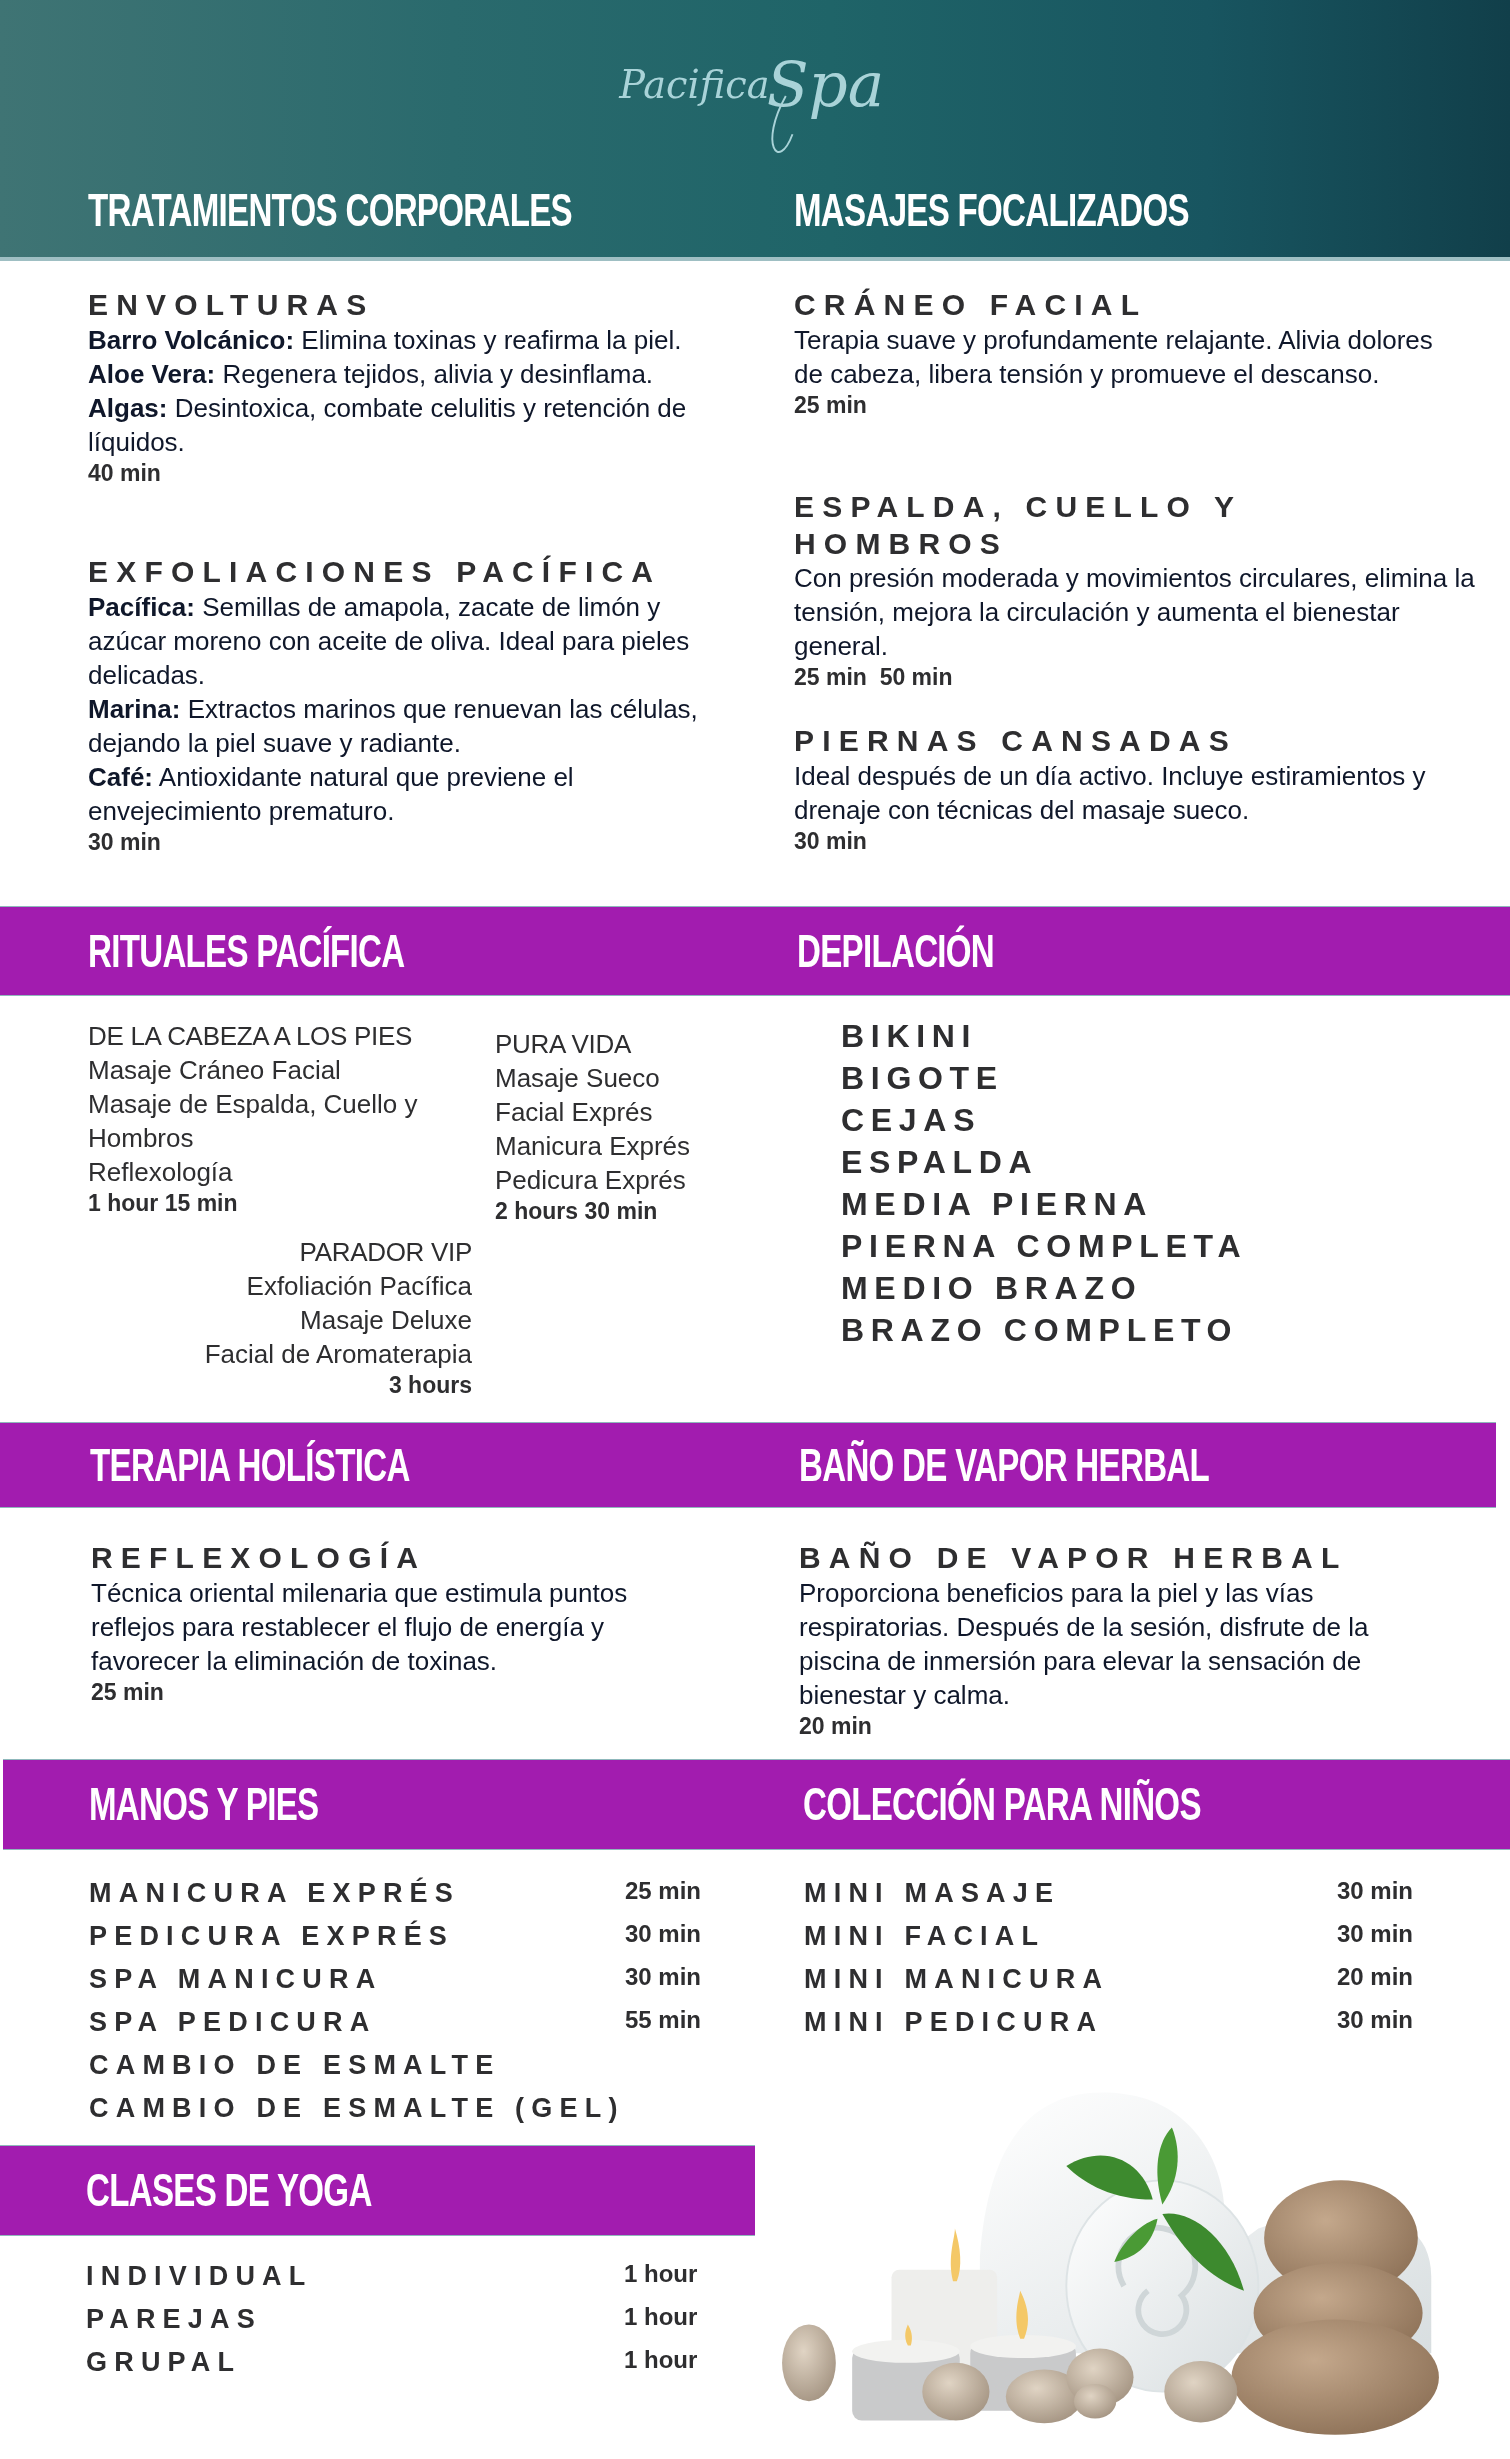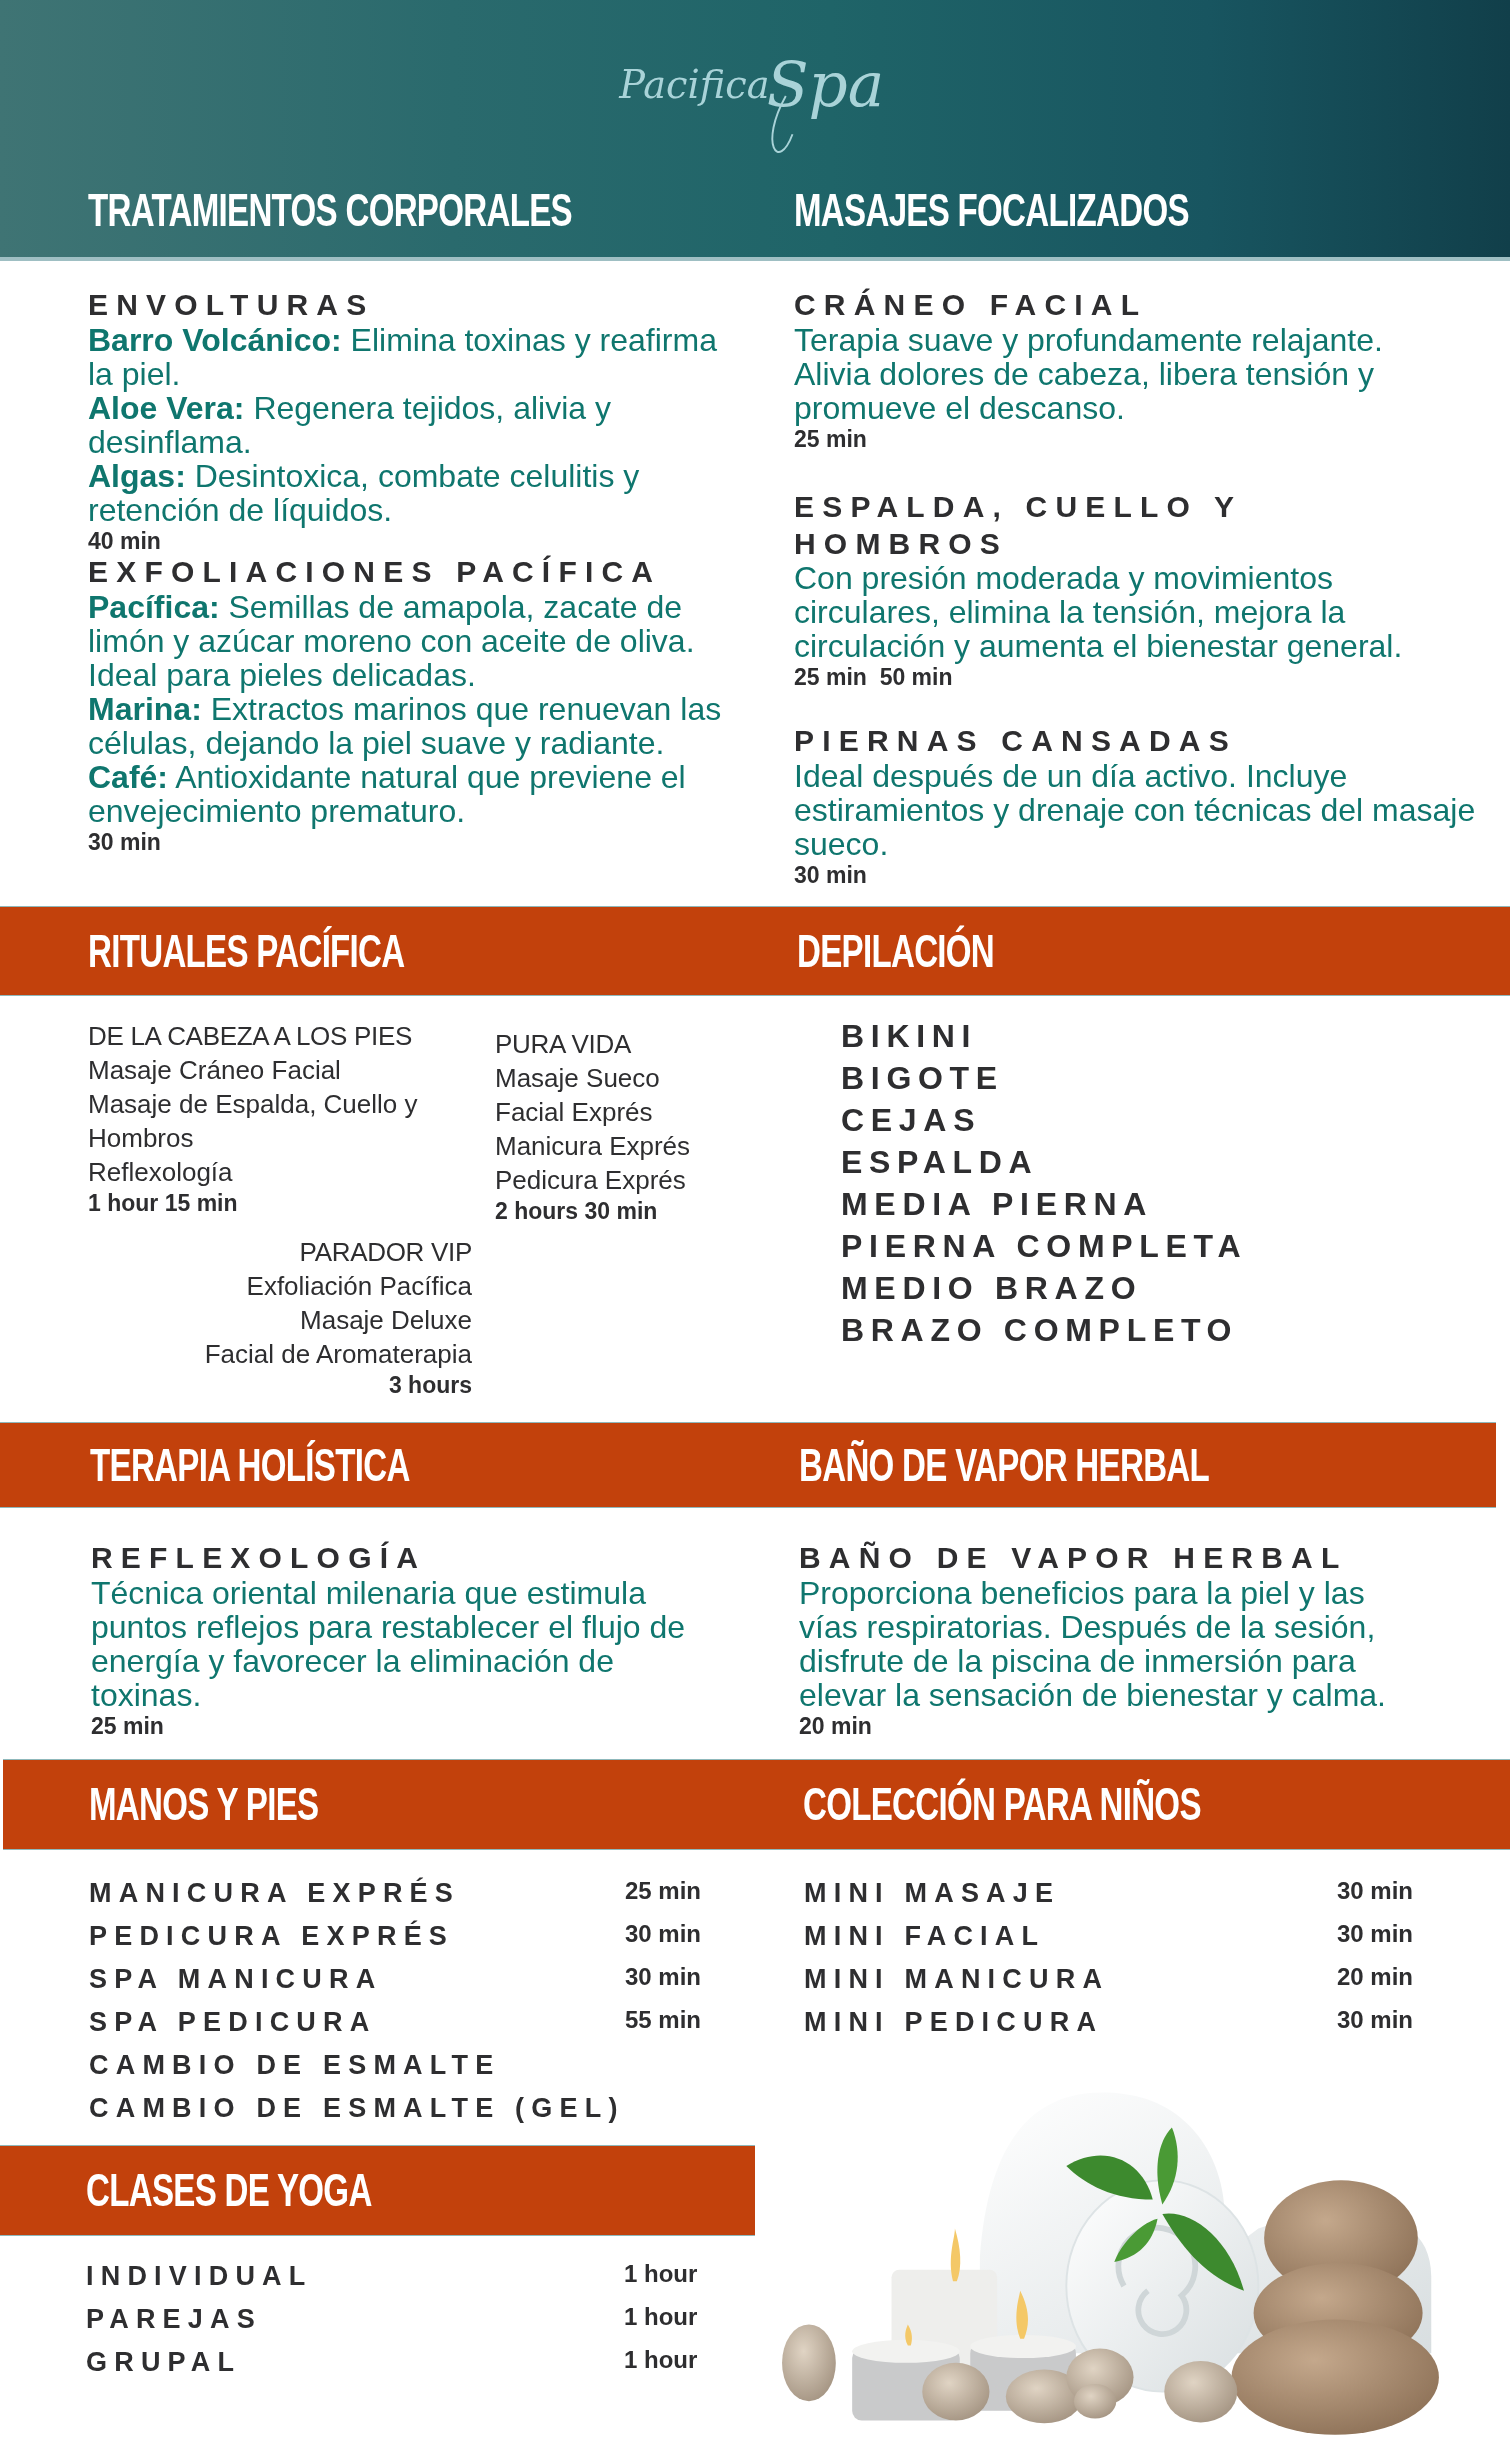--- a/index.html
+++ b/index.html
@@ -9,38 +9,38 @@
   .header {
     position: absolute; left: 0; top: 0; width: 1510px; height: 261px;
     background: linear-gradient(90deg, #3f7474 0%, #2a6a6d 30%, #1f6468 55%, #185560 80%, #113f4a 100%);
   }
   .header::after {
     content: ""; position: absolute; left: 0; right: 0; bottom: 0; height: 3.8px; background: #9fbfc3;
   }
   .logo { position: absolute; left: 615px; top: 29px; width: 288px; height: 134px; }
 
   .band {
-    position: absolute; background: #c2410c;
+    position: absolute; background: #a21caf;
     border-top: 1.9px solid #8fb8bb; border-bottom: 1.9px solid #8fb8bb;
   }
   .band-title {
     position: absolute; color: #ffffff;
     font-family: "Liberation Sans", sans-serif; font-weight: bold;
     font-size: 46px; letter-spacing: -1px;
     transform: scaleX(0.72); transform-origin: left center;
     white-space: nowrap;
   }
   .header .band-title { top: 183px; }
 
   .block { position: absolute; }
   .spaced {
     font-weight: bold; font-size: 30px; letter-spacing: 8.2px; line-height: 37px; color: #2e2e30;
     white-space: nowrap;
   }
-  .desc { font-size: 32px; line-height: 34px; color: #0f766e; }
+  .desc { font-size: 26px; line-height: 34px; color: #0f172a; }
   .desc b { font-weight: bold; }
   .dur { font-weight: bold; font-size: 23px; line-height: 29px; color: #2e2e30; }
 
   .ritual-title { font-weight: normal; font-size: 26px; line-height: 33px; letter-spacing: -0.3px; white-space: nowrap; }
   .ritual-item { font-size: 26px; line-height: 34px; }
 
   .list-row { position: relative; height: 43px; }
   .list-row .spaced { font-size: 27px; letter-spacing: 7.2px; }
   .list-row .right { position: absolute; top: 1.9px; font-weight: bold; font-size: 24px; }
 

